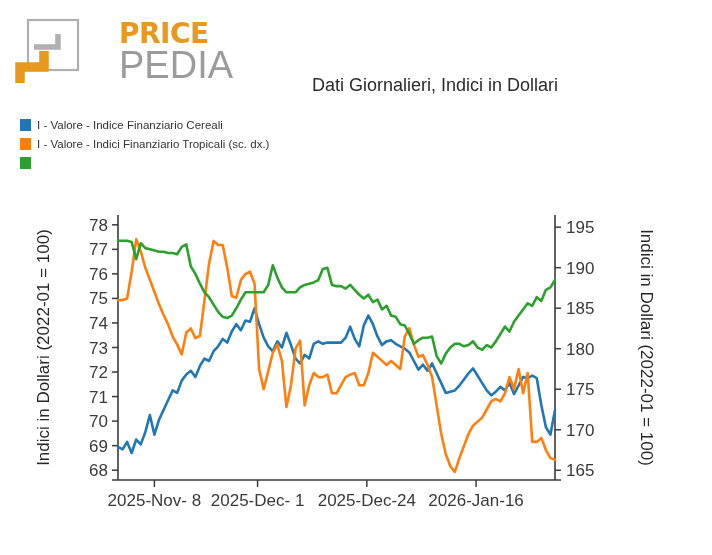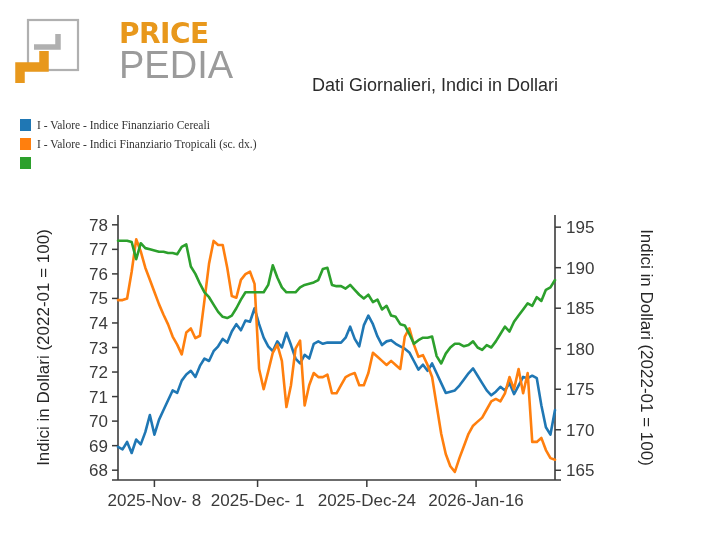--- a/index.html
+++ b/index.html
@@ -68,21 +68,20 @@
   
   #legend {
     position: absolute;
     left: 20px; top: 117px;
   }
   .legend-row {
     display: flex;
     align-items: center;
     height: 16px;
     margin-bottom: 3px;
-    font-family: Liberation Serif, serif;
   }
   .legend-swatch {
     width: 11px; height: 12px;
     margin-right: 6px;
     flex: 0 0 auto;
   }
   .legend-label {
     font-size: 11.5px;
     color: #333333;
     white-space: nowrap;

